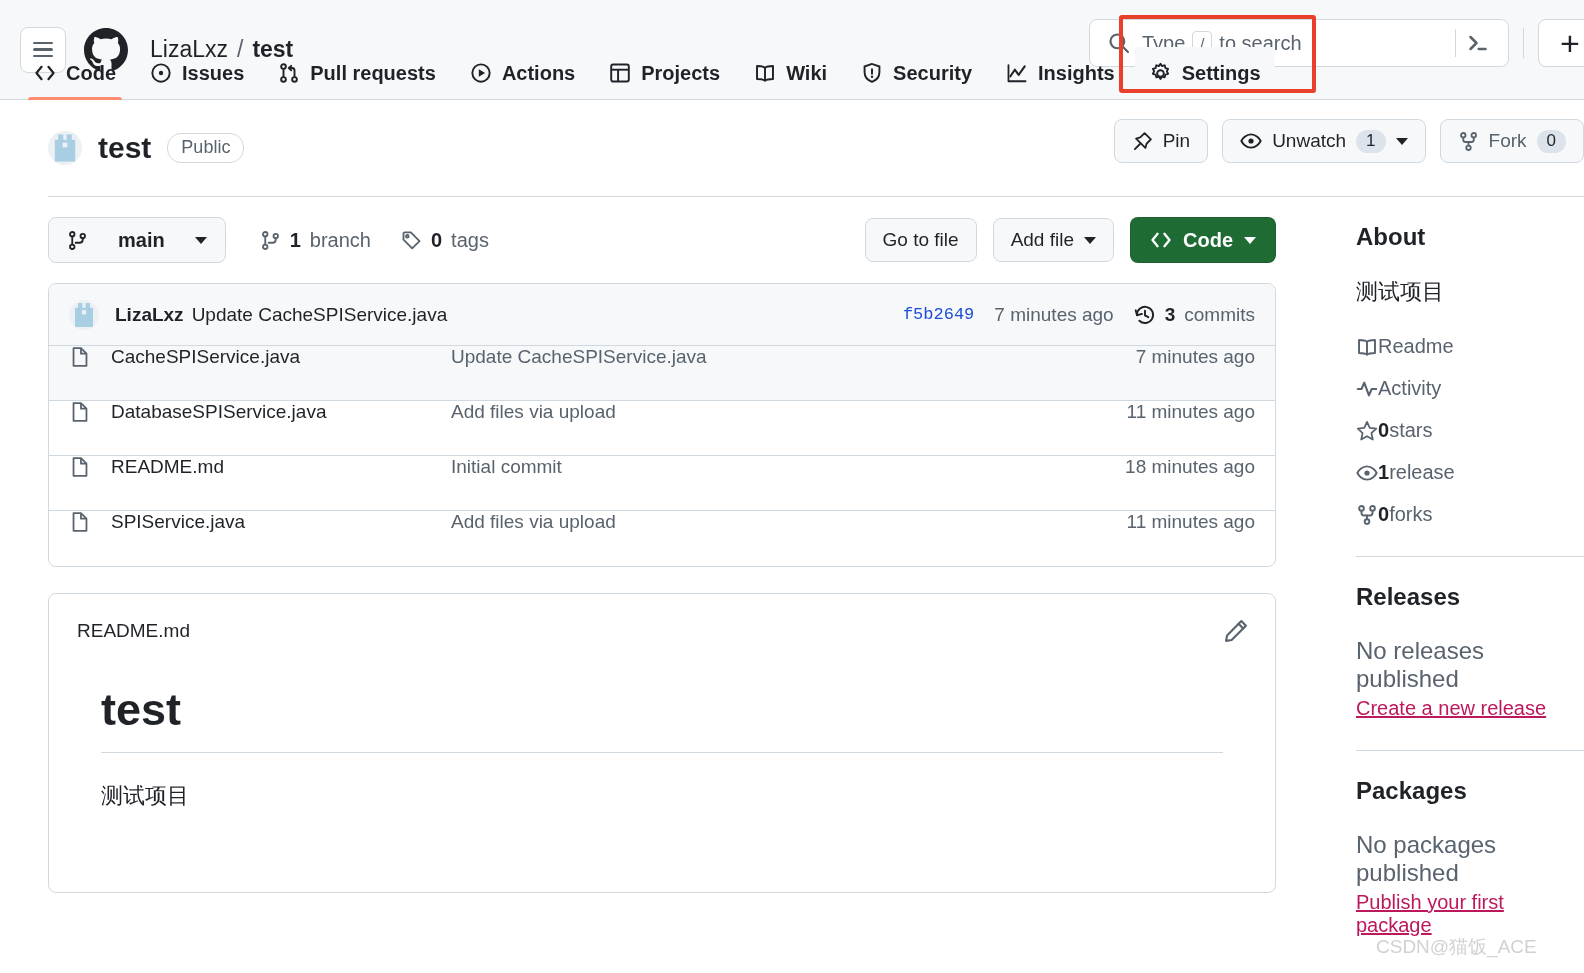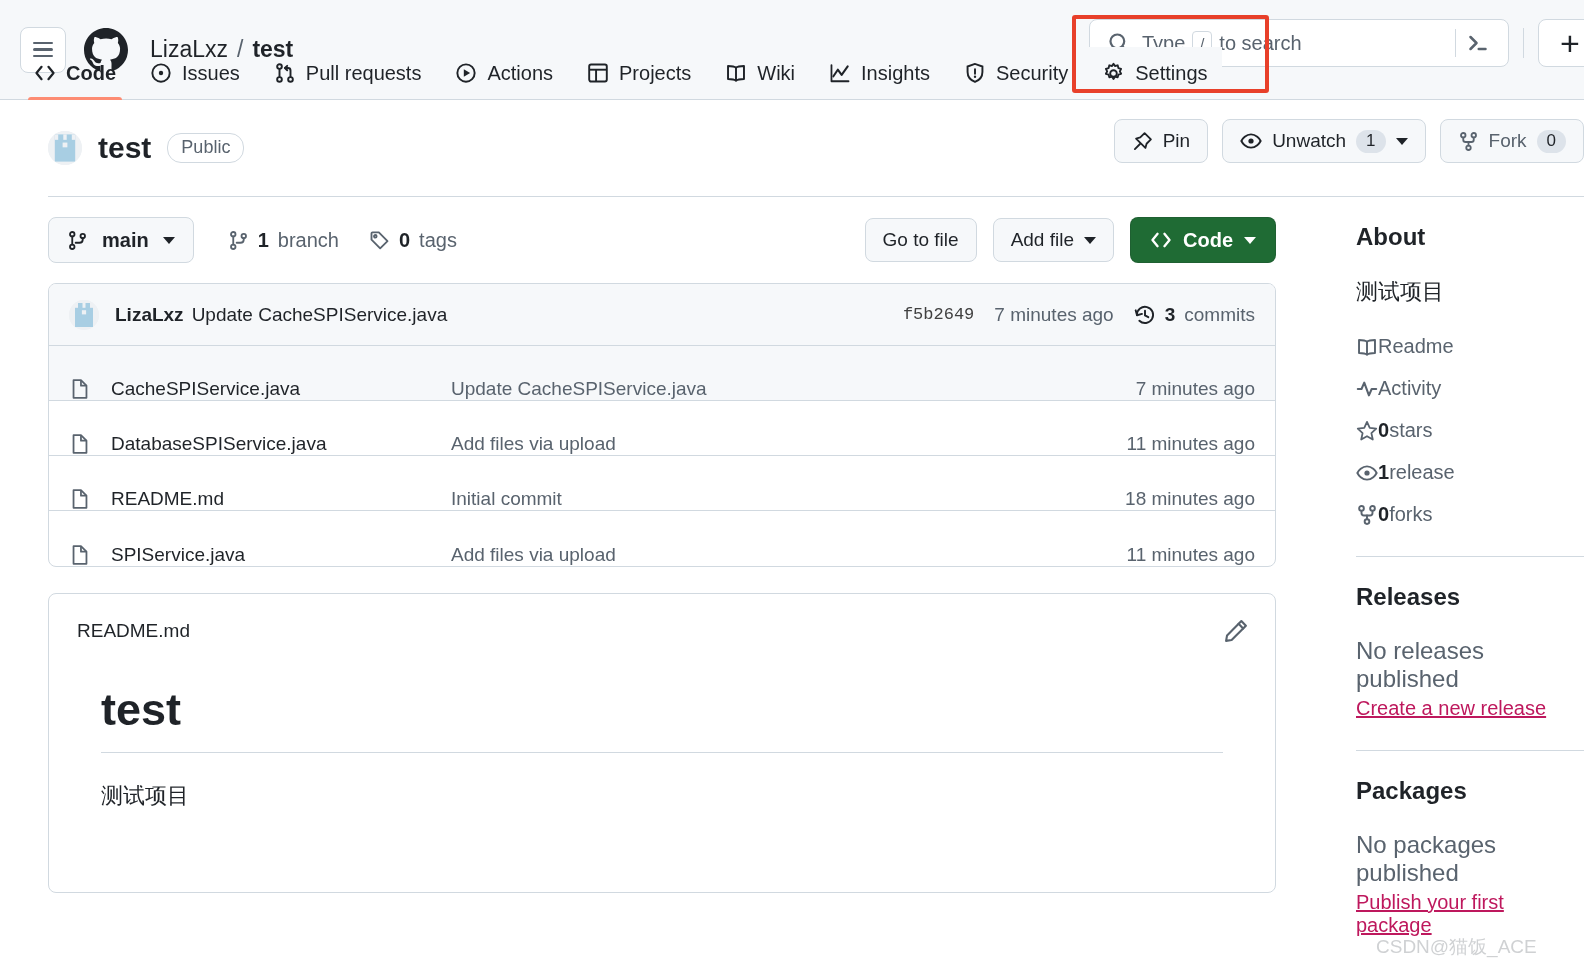--- a/index.html
+++ b/index.html
@@ -78,20 +78,21 @@
     padding-left: 20px; gap: 6px;
   }
   .nav-tab {
     display: flex; align-items: center; gap: 10px;
     padding: 10px 14px 10px;
     font-size: 20px; color: #1f2328;
     cursor: pointer;
     position: relative;
     border-radius: 6px 6px 0 0;
     height: 52px;
+    font-weight: bold;
   }
   .nav-tab svg { flex: none; }
   .nav-tab.active { font-weight: bold; }
   .nav-tab.active::after {
     content:""; position: absolute; left: 8px; right: 8px; bottom: -1px;
     height: 3px; background: #fd8c73; border-radius: 6px 6px 0 0;
   }
   .settings-tab-wrap {
     position: relative;
     background: #f6f8fa;
@@ -164,21 +165,21 @@
 
   
   .branch-row {
     display: flex; align-items: center;
     height: 86px;
     position: relative;
   }
   .branch-btn {
     border: 1px solid #d1d9e0; background:#f6f8fa;
     border-radius: 8px; height: 46px;
-    display:flex; align-items:center; gap: 14px;
+    display:flex; align-items:center; gap: 30px;
     padding: 4px 18px; font-size: 20px; font-weight: bold;
     cursor: pointer;
   }
   .branch-meta { display:flex; align-items:center; gap: 30px; margin-left: 34px; }
   .meta-item { display:flex; align-items:center; gap: 9px; font-size: 20px; color:#59636e; cursor:pointer; }
   .meta-item b { color:#1f2328; font-weight: bold; }
   .branch-right { position:absolute; right: 40px; display:flex; align-items:center; gap: 16px; }
   .btn-code {
     background: #1f6b34; border: 1px solid rgba(31,35,40,0.15);
     color:#ffffff; height: 46px; border-radius: 8px;
@@ -199,27 +200,27 @@
     background: #f6f8fa;
     display:flex; align-items:center;
     height: 62px; padding: 0 20px;
     border-bottom: 1px solid #d1d9e0;
     position: relative;
   }
   .commit-avatar { width:30px;height:30px;border-radius:50%;margin-right:16px;flex:none;background:#eef1f4;overflow:hidden; }
   .commit-author { font-size: 19px; font-weight: bold; color:#1f2328; margin-right: 8px; cursor:pointer;}
   .commit-msg { font-size: 19px; color:#1f2328; cursor:pointer; }
   .commit-right { position:absolute; right: 20px; display:flex; align-items:center; gap: 20px; }
-  .commit-sha { font-family: "Liberation Mono", monospace; font-size: 17px; color:#404040; cursor:pointer; }
+  .commit-sha { font-family: "Liberation Mono", monospace; font-size: 17px; color:#1d4ed8; cursor:pointer; }
   .commit-time { font-size: 19px; color:#59636e; }
   .commit-count { display:flex; align-items:center; gap:9px; font-size:19px; color:#59636e; cursor:pointer; }
   .commit-count b { color:#1f2328; font-weight: bold; }
 
   .file-row {
-    display:flex; align-items:flex-end;
+    display:flex; align-items:flex-start;
     height: 55px;
     border-bottom: 1px solid #d1d9e0;
     padding: 0 20px;
     font-size: 19px;
   }
   .file-row:last-child { border-bottom: none; }
   .file-row.highlight { background:#f6f8fa; }
   .file-icon { width: 22px; height: 22px; margin-right: 20px; flex:none; color:#59636e; }
   .file-name { width: 340px; color:#1f2328; cursor:pointer; }
   .file-msg { flex: 1; color:#59636e; cursor:pointer; }
@@ -356,34 +357,34 @@
 
     <div class="nav-tab">
       <svg width="22" height="22" viewBox="0 0 16 16" fill="none" stroke="#1f2328" stroke-width="1.4" stroke-linejoin="round">
         <path d="M8 4.2C6.9 3.2 5.4 2.9 2.2 2.9v9.4c3.2 0 4.7.3 5.8 1.3 1.1-1 2.6-1.3 5.8-1.3V2.9c-3.2 0-4.7.3-5.8 1.3Z"></path>
         <line x1="8" y1="4.4" x2="8" y2="13.4"></line>
       </svg>
       <span>Wiki</span>
     </div>
 
     <div class="nav-tab">
-      <svg width="22" height="22" viewBox="0 0 16 16" fill="none" stroke="#1f2328" stroke-width="1.5" stroke-linecap="round" stroke-linejoin="round">
-        <polyline points="1.8,2.2 1.8,14 14.2,14" stroke-width="1.3"></polyline>
-        <polyline points="3.2,10.4 6.4,5.6 9.2,9.4 13.6,3.2"></polyline>
-      </svg>
-      <span>Insights</span>
-    </div>
-
-    <div class="nav-tab">
       <svg width="22" height="22" viewBox="0 0 16 16" fill="none" stroke="#1f2328" stroke-width="1.4" stroke-linecap="round">
         <path d="M8 1.4 2.6 3.3v4c0 3.3 2.2 6 5.4 7.2 3.2-1.2 5.4-3.9 5.4-7.2v-4L8 1.4Z"></path>
         <line x1="8" y1="5.2" x2="8" y2="8.6"></line>
           <circle cx="8" cy="10.7" r="0.85" fill="#1f2328" stroke="none"></circle>
       </svg>
       <span>Security</span>
+    </div>
+
+    <div class="nav-tab">
+      <svg width="22" height="22" viewBox="0 0 16 16" fill="none" stroke="#1f2328" stroke-width="1.5" stroke-linecap="round" stroke-linejoin="round">
+        <polyline points="1.8,2.2 1.8,14 14.2,14" stroke-width="1.3"></polyline>
+        <polyline points="3.2,10.4 6.4,5.6 9.2,9.4 13.6,3.2"></polyline>
+      </svg>
+      <span>Insights</span>
     </div>
 
     <div class="settings-tab-wrap">
       <div class="nav-tab">
         <svg width="23" height="23" viewBox="0 0 16 16" fill="none" stroke="#1f2328" stroke-width="1.3">
           <circle cx="8" cy="8" r="2.3"></circle>
           <path d="M8 1.2l1 1.6 1.9-.5.5 1.9 1.9.6-.9 1.7.9 1.7-1.9.6-.5 1.9-1.9-.5-1 1.6-1-1.6-1.9.5-.5-1.9-1.9-.6.9-1.7-.9-1.7 1.9-.6.5-1.9 1.9.5Z" stroke-linejoin="round"></path>
         </svg>
         <span>Settings</span>
       </div>

